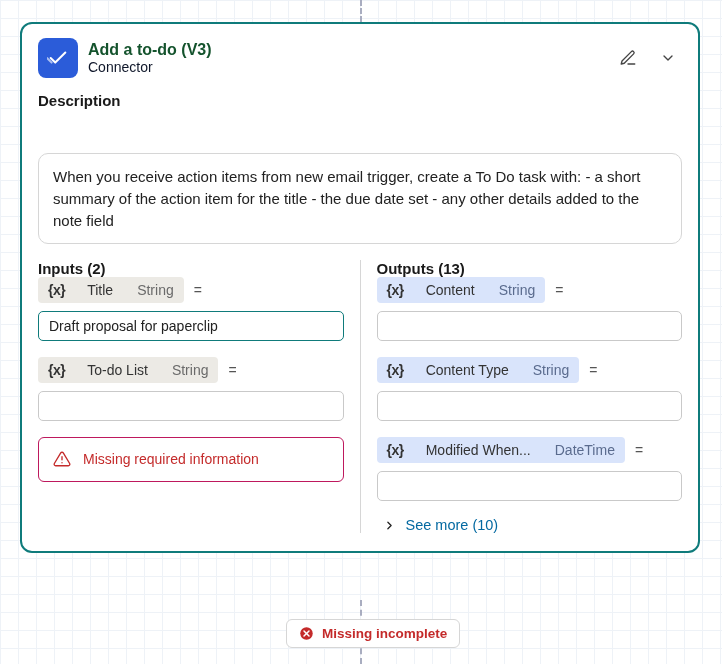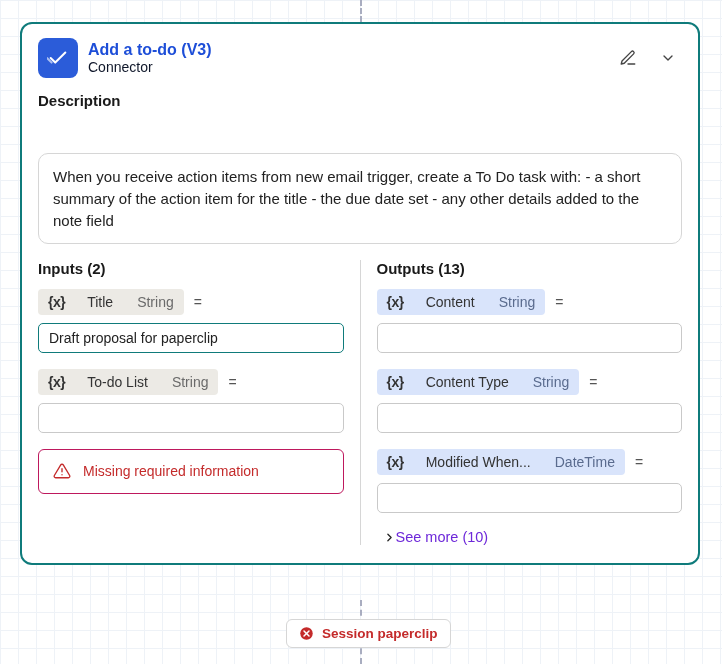--- a/index.html
+++ b/index.html
@@ -54,21 +54,21 @@
       border-radius: 8px;
       display: flex;
       align-items: center;
       justify-content: center;
       flex: 0 0 40px;
     }
     .titles { flex: 1; }
     .card-title {
       font-weight: 600;
       font-size: 16px;
-      color: #1d4ed8;
+      color: #14532d;
       line-height: 1.2;
     }
     .card-subtitle {
       font-size: 14px;
       color: #0f172a;
       line-height: 1.2;
     }
     .header-actions {
       display: flex;
       align-items: center;
@@ -113,21 +113,20 @@
       border-right: 1px solid #d6d6d6;
     }
     .col.right {
       padding-left: 16px;
       padding-right: 0;
     }
     .col-title {
       font-weight: 600;
       font-size: 15px;
       color: #1a1a1a;
-      margin-bottom: 12px;
     }
     .field-row {
       margin-bottom: 16px;
     }
     .field-header {
       display: flex;
       align-items: center;
       gap: 0;
       margin-bottom: 8px;
     }
@@ -181,22 +180,23 @@
       gap: 12px;
       color: #c42b2b;
     }
     .error-text {
       font-size: 14px;
       line-height: 1.35;
     }
     .see-more {
       display: flex;
       align-items: center;
+      gap: 10px;
       font-size: 14.5px;
-      color: #6d28d9;
+      color: #0369a1;
       cursor: pointer;
       margin-top: 6px;
       padding-left: 6px;
     }
     .status-pill {
       position: absolute;
       left: 286px;
       top: 619px;
       background: #fff;
       border: 1px solid #d6d6d6;
@@ -326,14 +326,14 @@
 
   </div>
 </div>
 
 <div class="status-pill">
   <svg width="15" height="15" viewBox="0 0 24 24">
     <circle cx="12" cy="12" r="10" fill="#c42b2b"></circle>
     <line x1="8" y1="8" x2="16" y2="16" stroke="#fff" stroke-width="2.4" stroke-linecap="round"></line>
     <line x1="16" y1="8" x2="8" y2="16" stroke="#fff" stroke-width="2.4" stroke-linecap="round"></line>
   </svg>
-  <span>Session paperclip</span>
+  <span>Missing incomplete</span>
 </div>
 
 </body></html>

